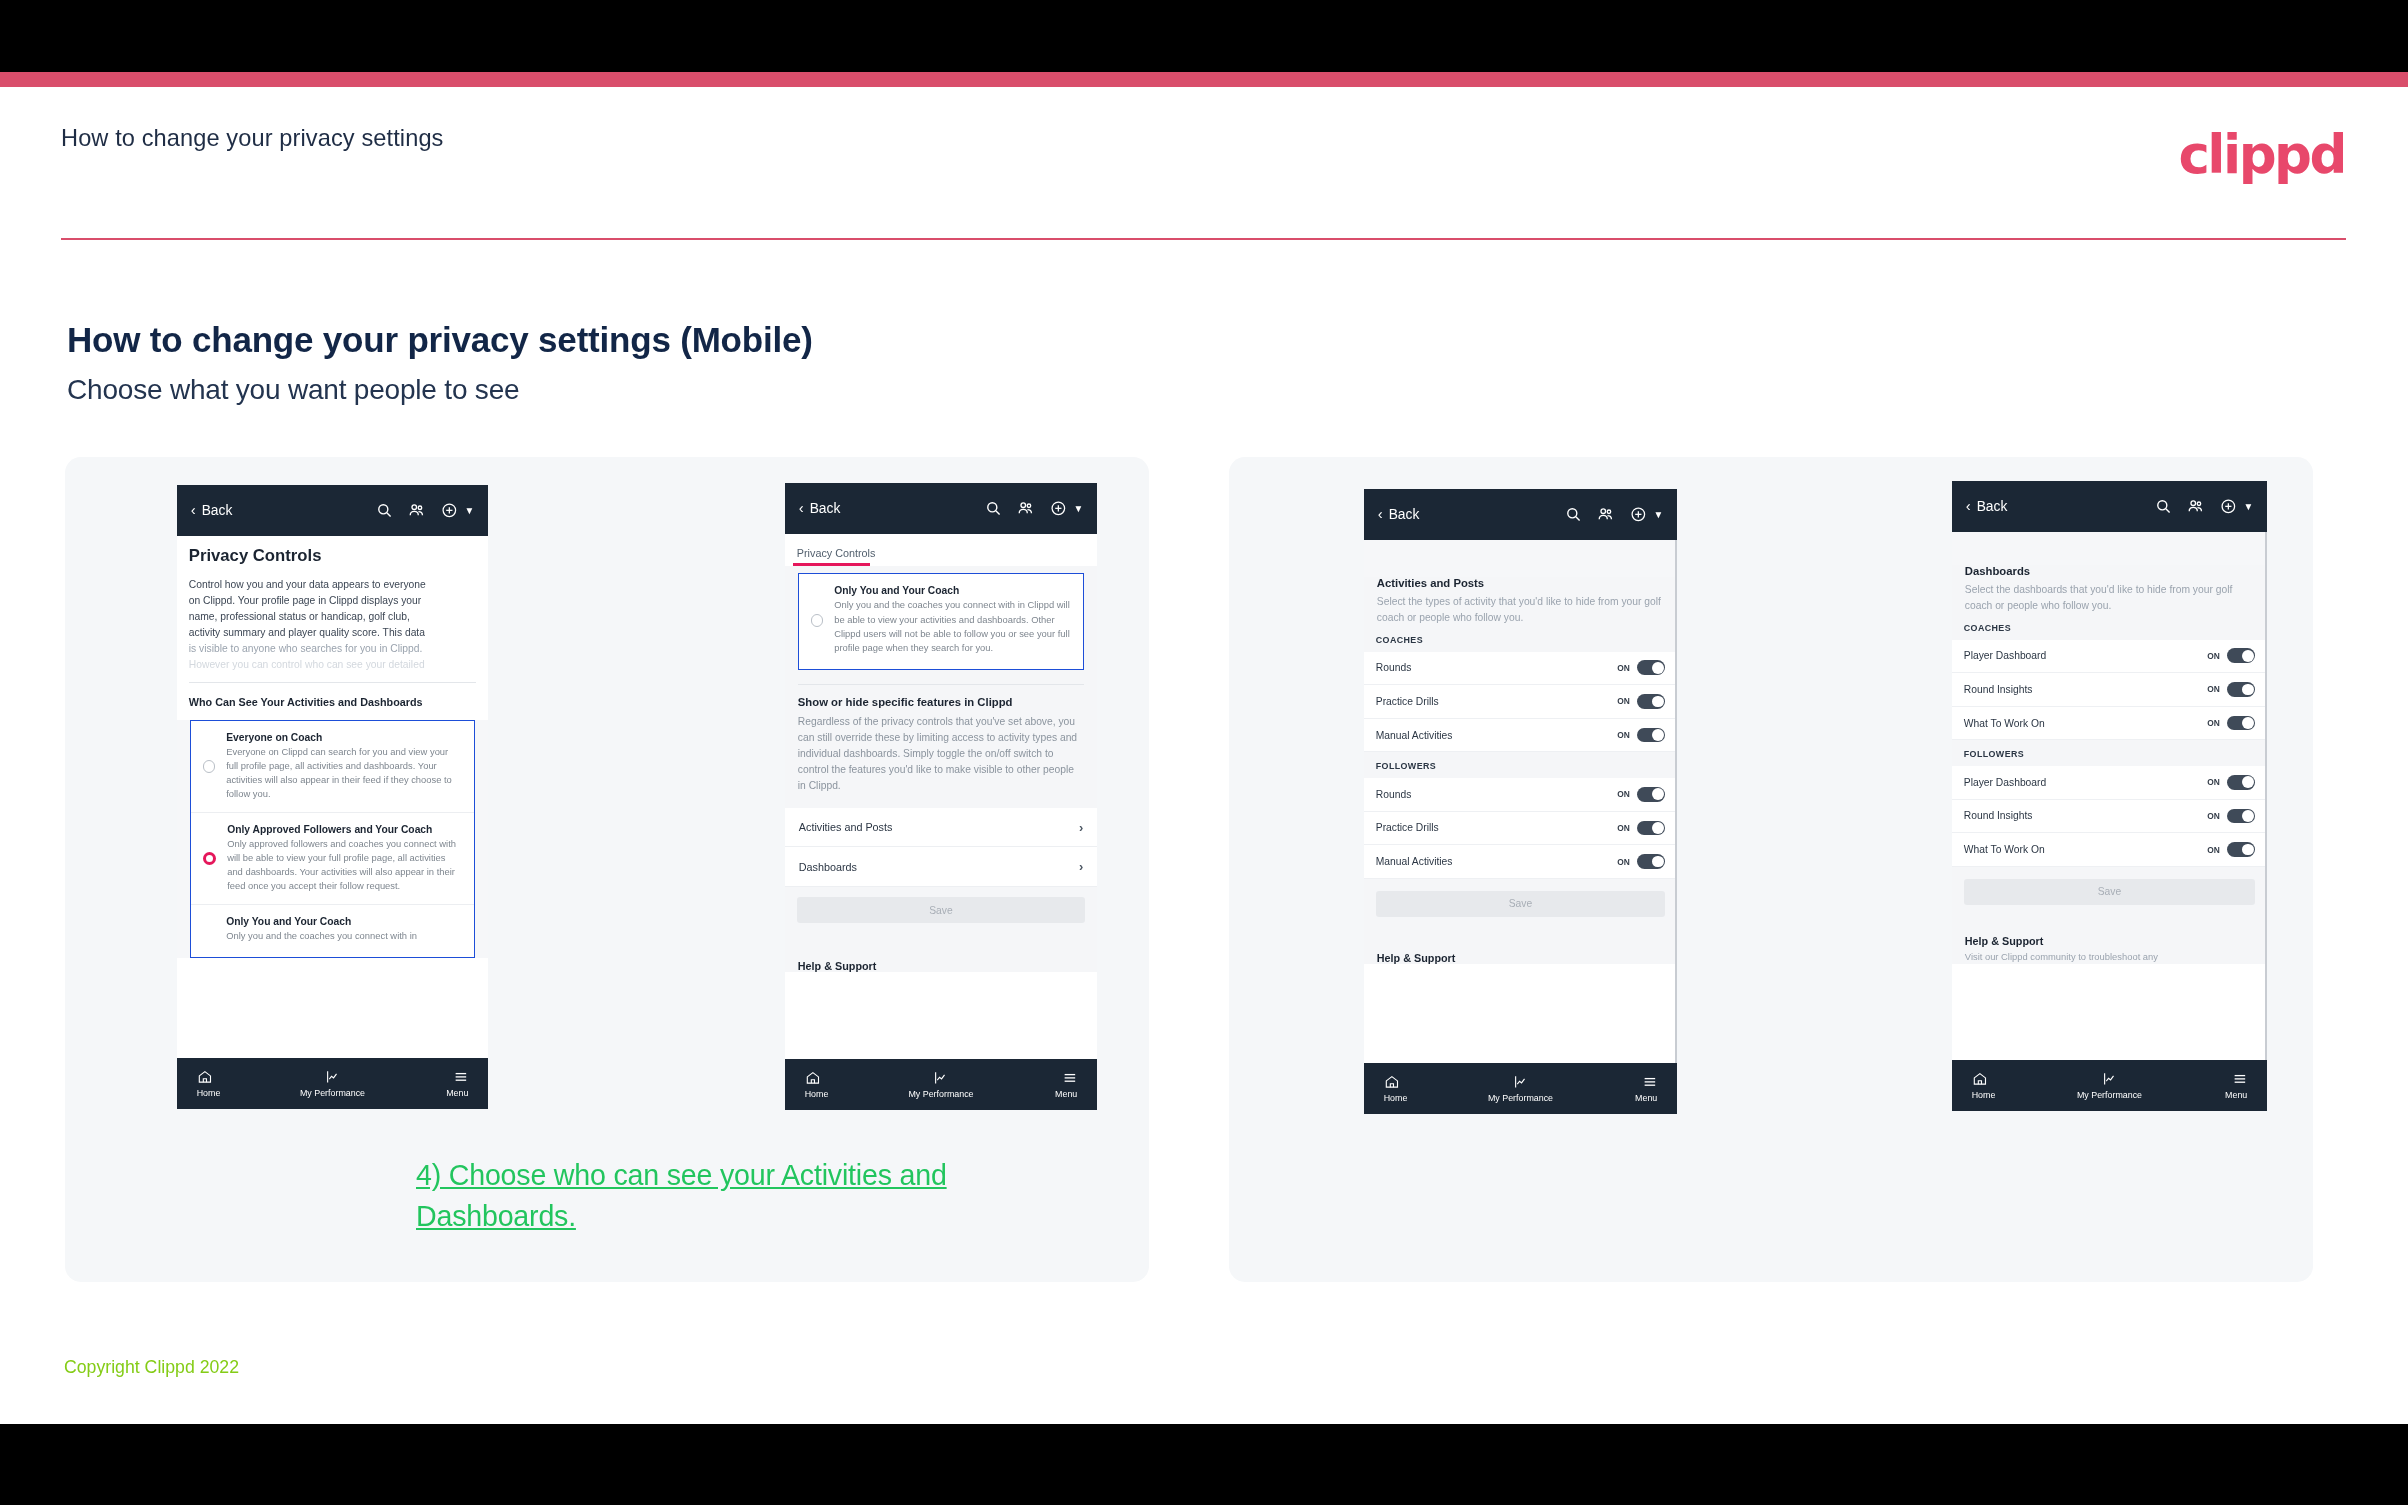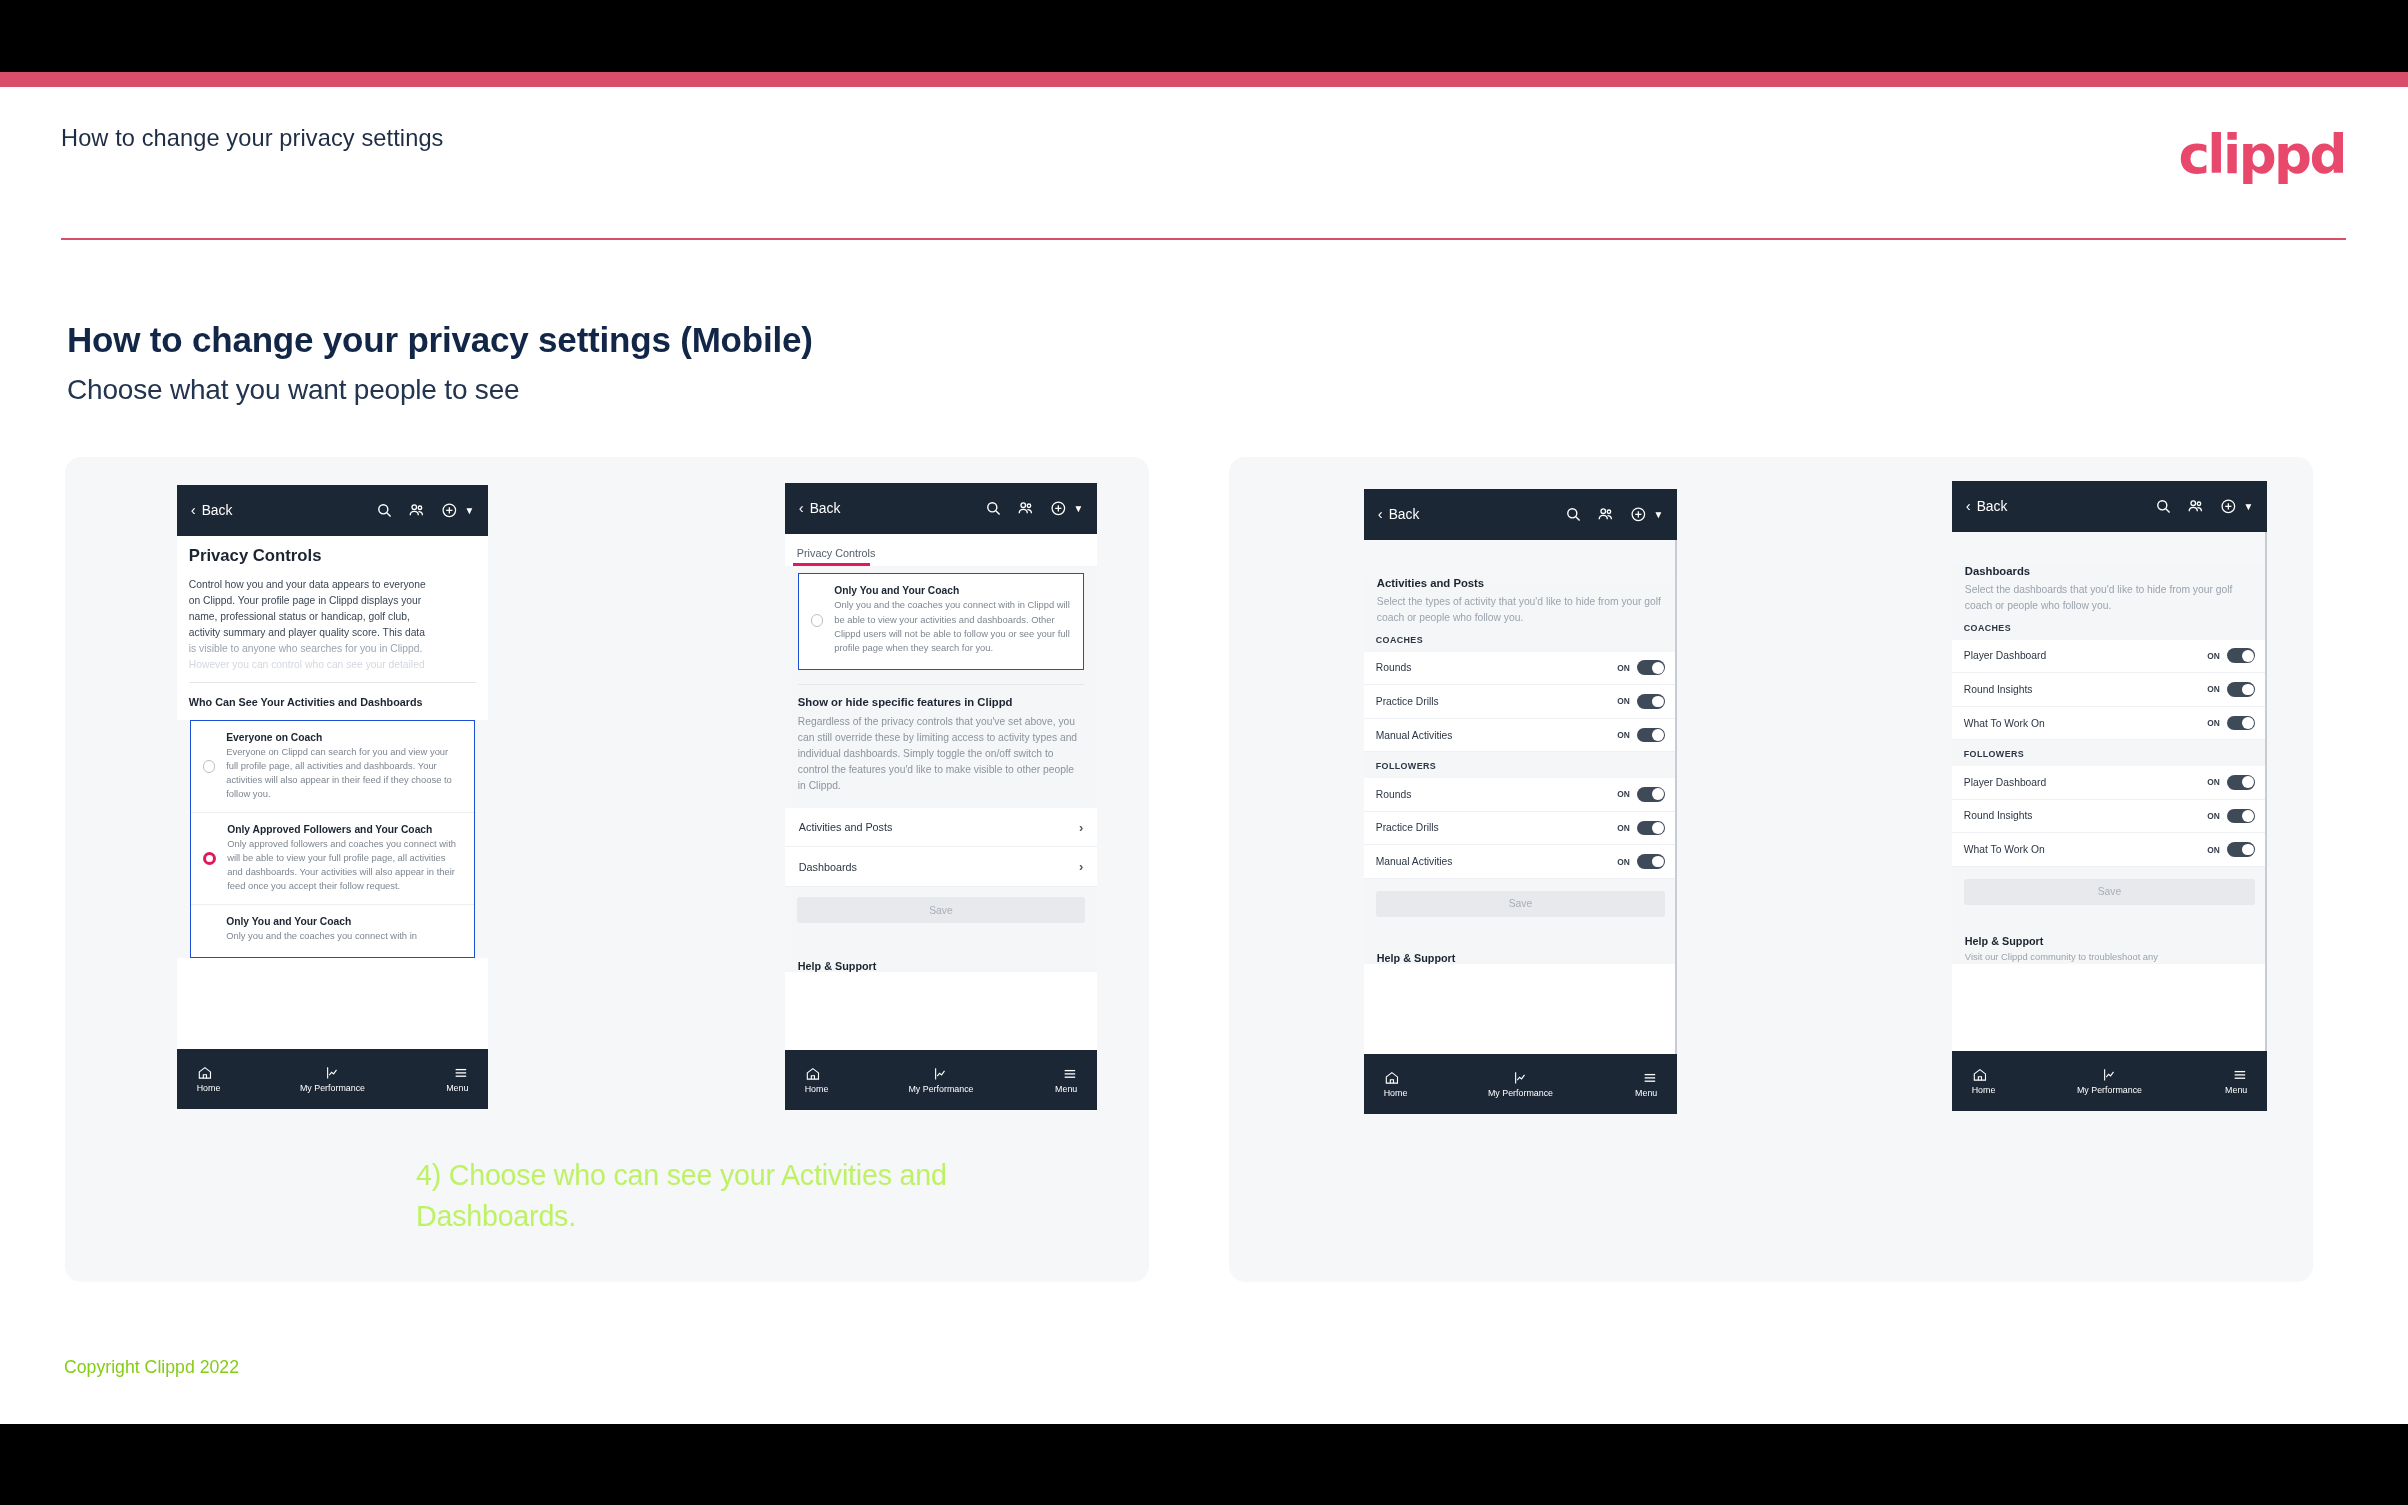--- a/index.html
+++ b/index.html
@@ -119,36 +119,36 @@
   }
   .switch .knob {
     position:absolute; right:1.5px; top:1.5px; width:11.8px; height:11.8px;
     border-radius:50%; background:#fff;
   }
 
   .help-h { font-size:10.8px; font-weight:700; color:#1b2431; }
   .help-p { font-size:9.4px; color:#9aa3ae; line-height:1.5; }
 
   .bottomnav {
-    position:absolute; left:0; bottom:0; width:100%; height:60px;
+    position:absolute; left:0; bottom:0; width:100%; height:51px;
     background:#1b2735; display:flex; align-items:center; color:#fff; z-index:4;
   }
   .bn-item { flex:1; display:flex; flex-direction:column; align-items:center; gap:3px; }
   .bn-item.l { align-items:flex-start; padding-left:19.7px; }
   .bn-item.r { align-items:flex-end;  padding-right:19.7px; }
   .bn-lbl { font-size:8.9px; }
   .bn-ic  { width:15.8px; height:15.8px; }
   .bn-ic svg { width:15.8px; height:15.8px; display:block; }
 
   .scroller { position:absolute; right:0; top:51px; bottom:0; width:2px; background:#c8ccd2; }
 
   
   .caption {
-    position:absolute; color:#bef264; font-size:28.6px; line-height:1.42;
-    font-weight:400; letter-spacing:-0.2px;
+    position:absolute; color:#22c55e; font-size:28.6px; line-height:1.42;
+    font-weight:400; letter-spacing:-0.2px;text-decoration:underline;
   }
   #caption-left  { left:416px;  top:1155px; width:552px; }
   #caption-right { left:1545px; top:1148px; width:611px; }
 
   .copyright {
     position:absolute; left:64px; top:1357px;
     font-size:17.7px; color:#84cc16;
   }
 </style>
 </head>

